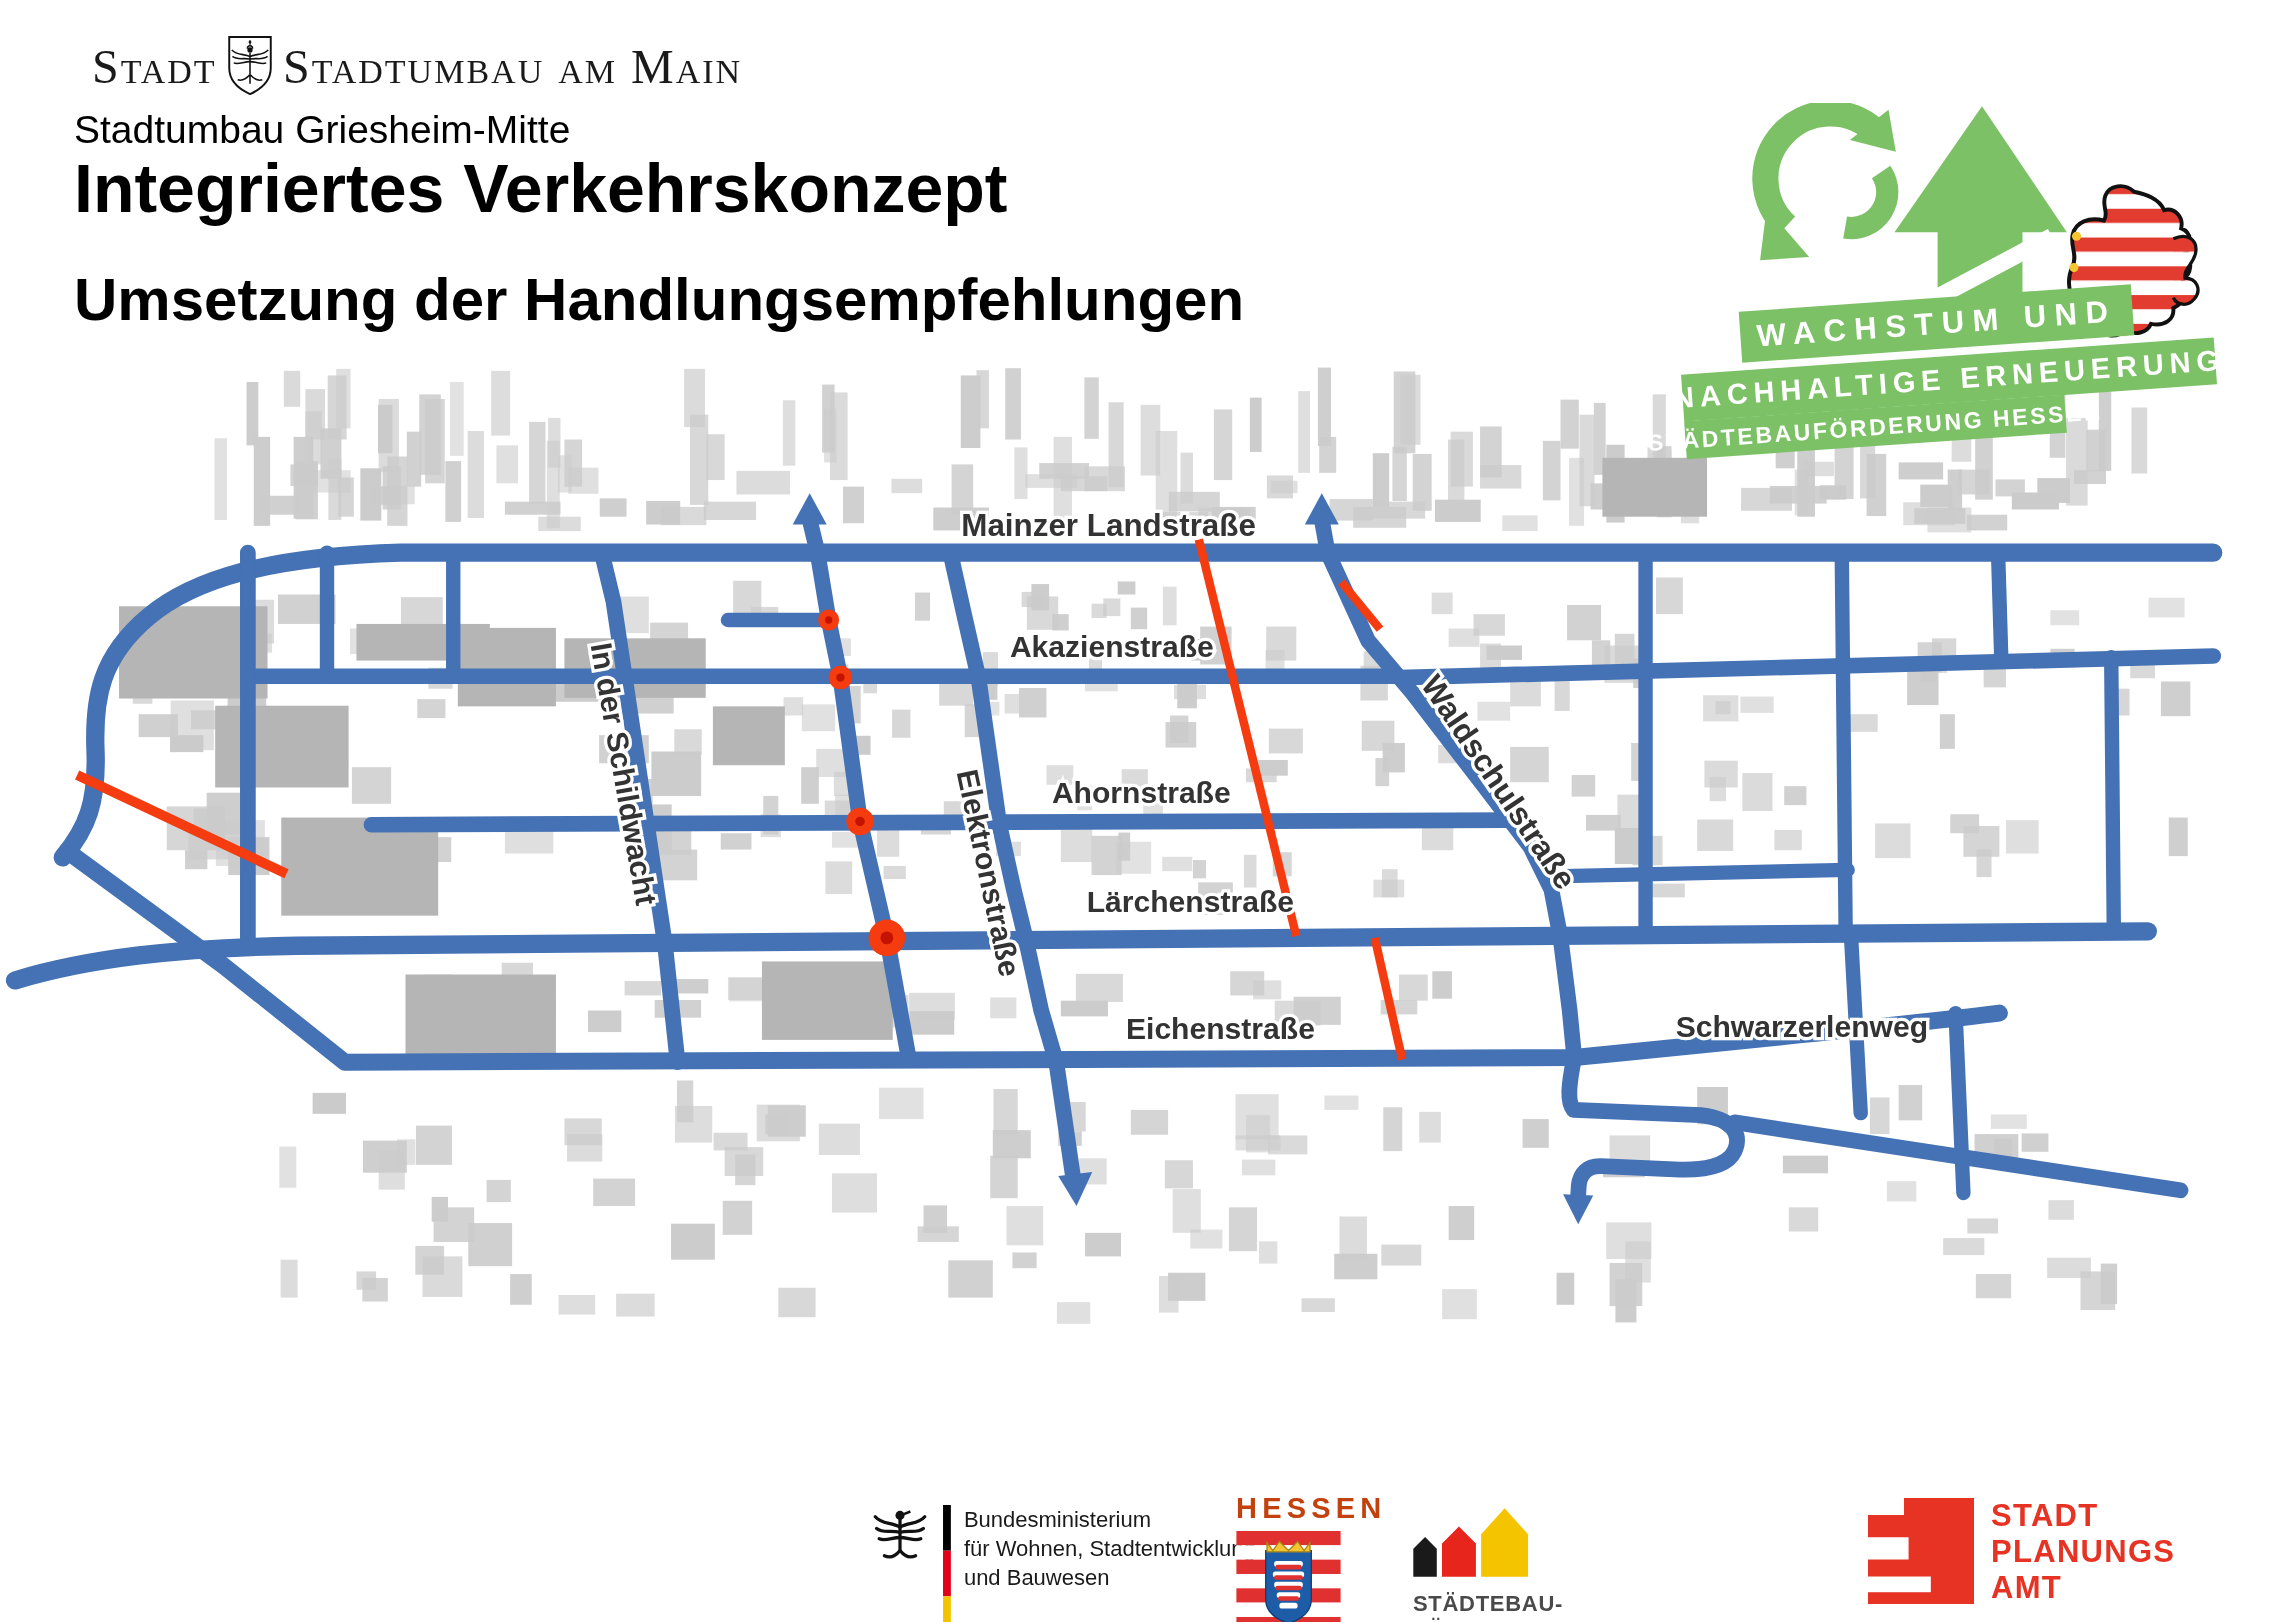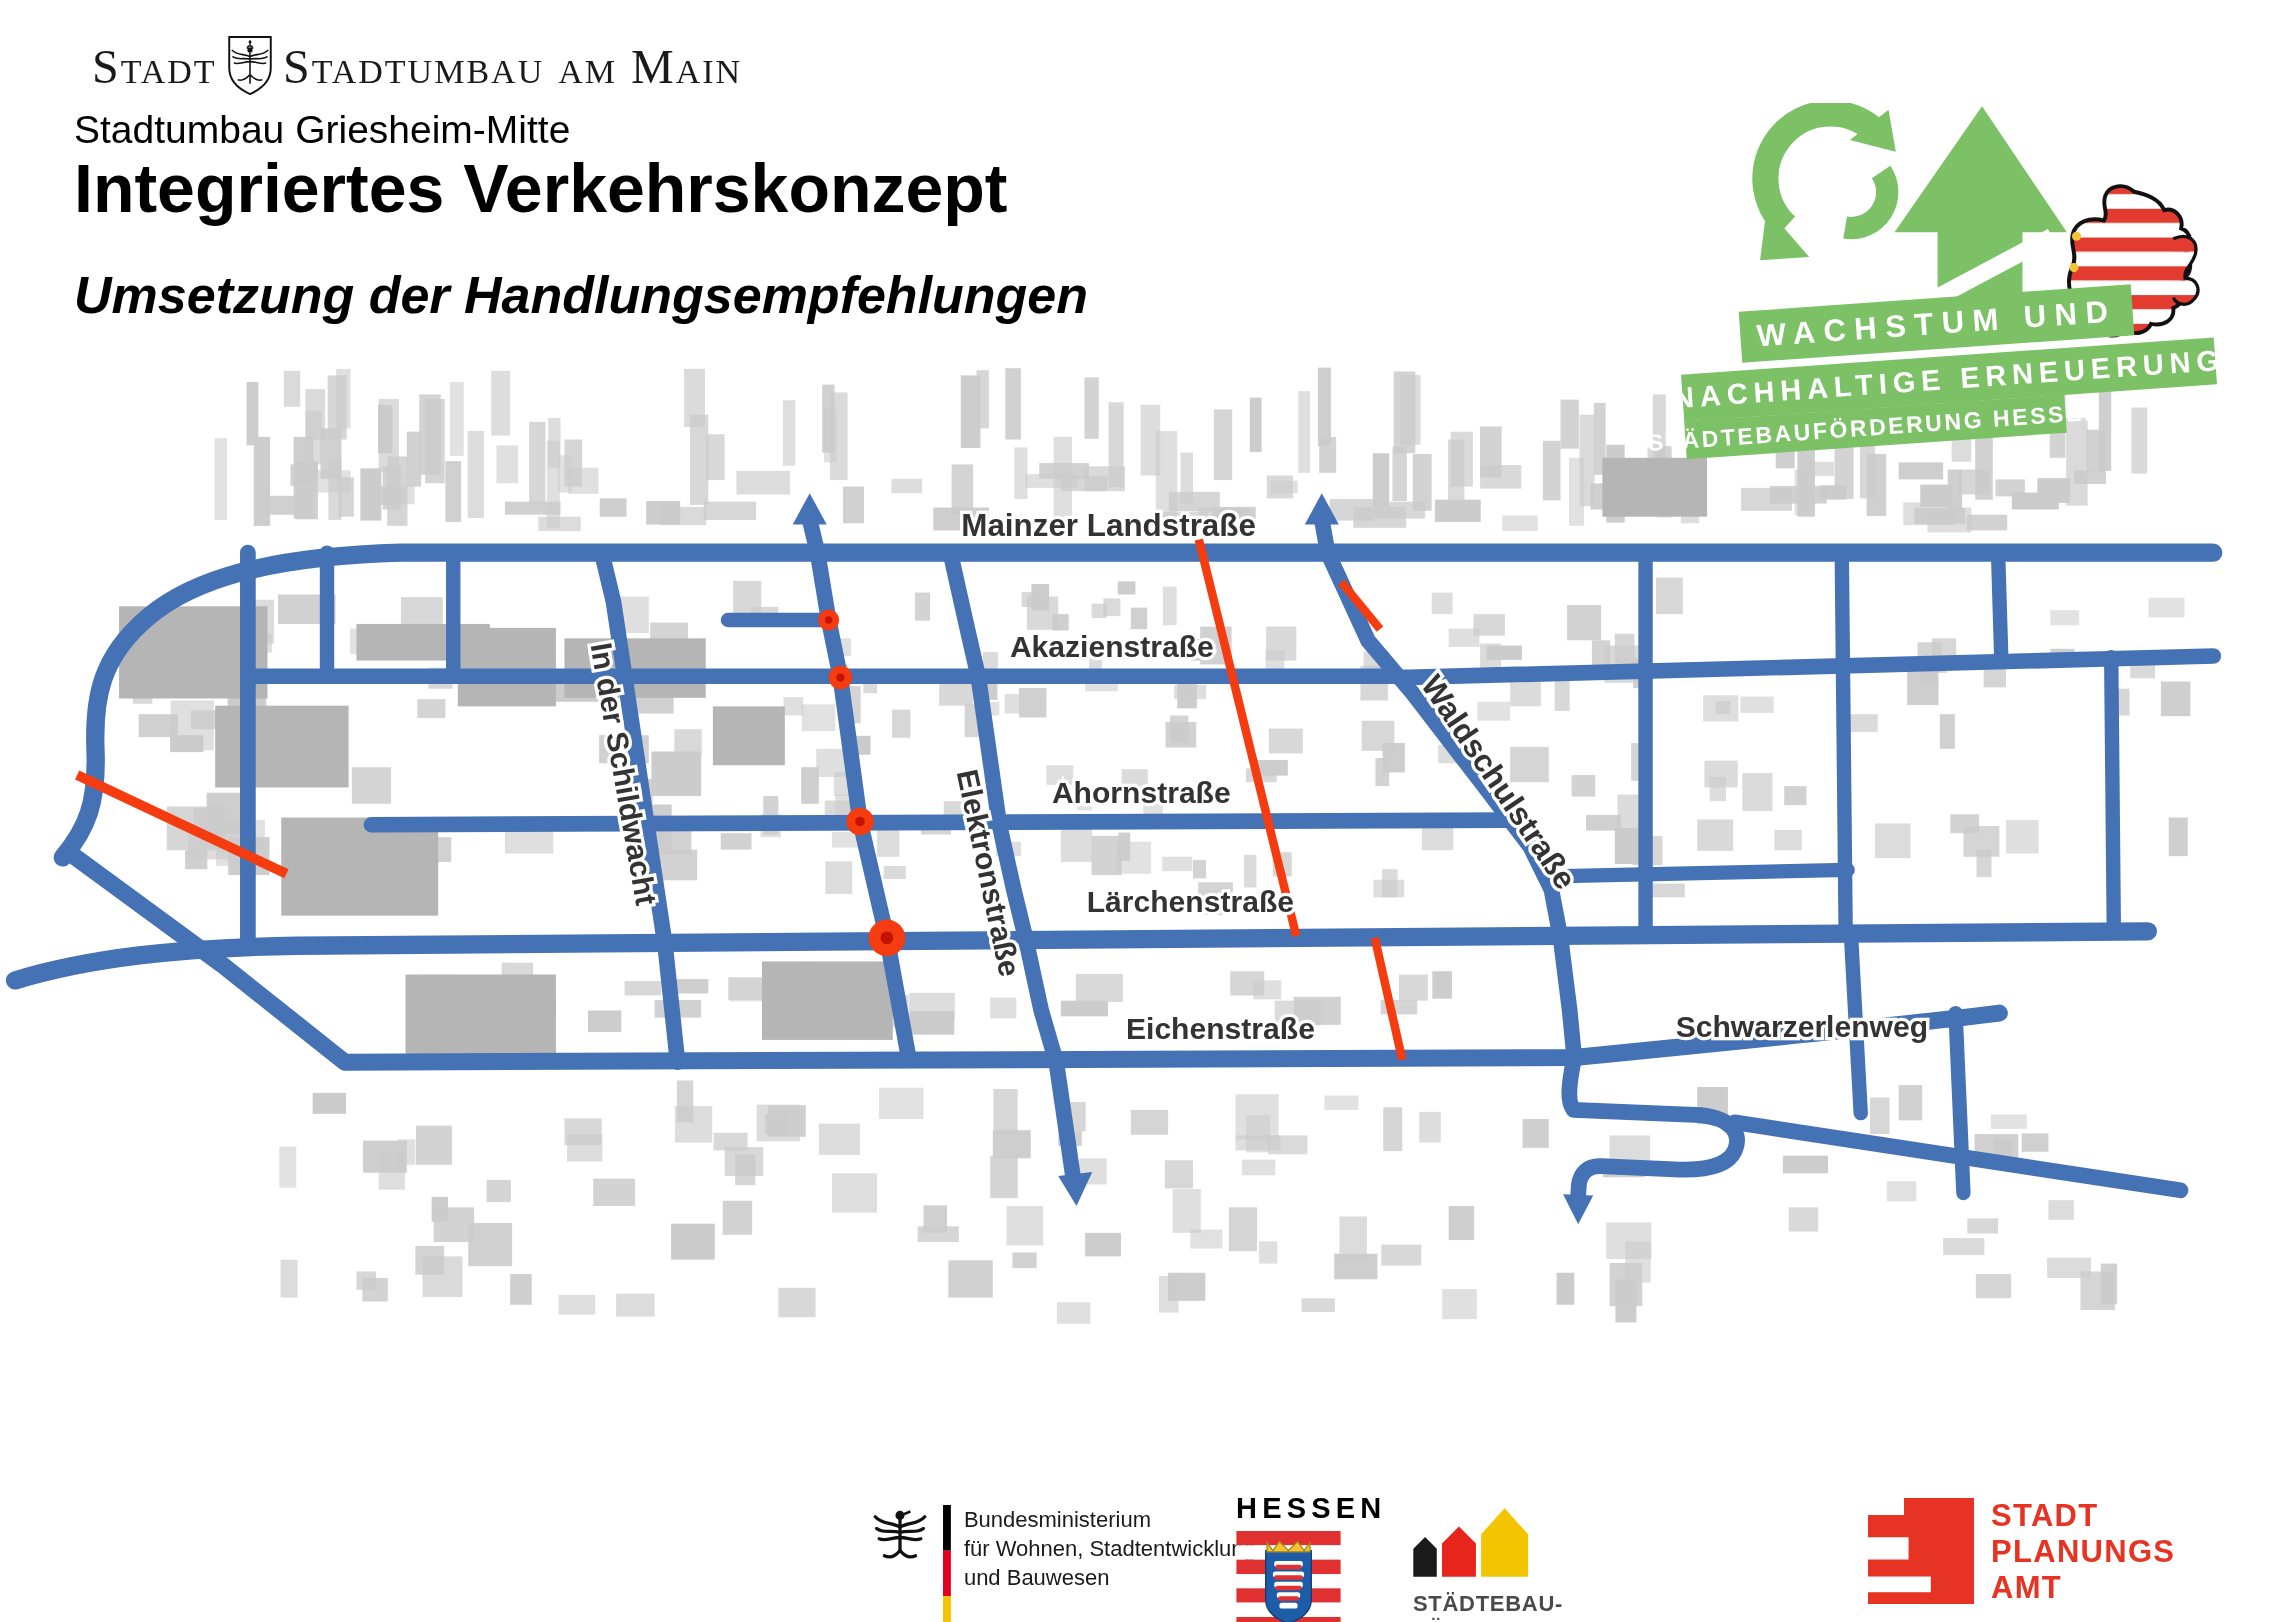--- a/index.html
+++ b/index.html
@@ -4,32 +4,32 @@
 <style>
   html,body{margin:0;padding:0;background:#fff;}
   body{width:2295px;height:1622px;position:relative;font-family:"Liberation Sans",sans-serif;overflow:hidden;}
   .abs{position:absolute;}
   
   #city-logo{left:92px;top:34px;display:flex;align-items:center;gap:9.2px;color:#1a1a1a;}
   #city-logo .w{font-family:"Liberation Serif",serif;font-variant:small-caps;font-size:48px;letter-spacing:2px;line-height:1;}
   #titles{left:74px;top:110px;color:#000;}
   #subtitle{font-size:39px;font-weight:normal;line-height:1.05;}
   #title{font-size:68px;font-weight:bold;line-height:1.1;}
-  #title2{font-size:52px;font-weight:bold;margin-top:41px;line-height:1.1;font-style:italic;}
+  #title2{font-size:60px;font-weight:bold;margin-top:41px;line-height:1.1;}
   
   .growth{width:543px;height:347px;}
   #growth-main{left:1678px;top:103px;z-index:5;}
   .banner{position:absolute;background:#7cc166;color:#fff;font-weight:bold;display:flex;align-items:center;justify-content:center;transform:rotate(-4deg);white-space:nowrap;}
   .b1{left:62px;top:195px;width:393px;height:51px;font-size:31px;letter-spacing:8.5px;}
   .b2{left:3.9px;top:253px;width:534px;height:47px;font-size:29px;letter-spacing:5.9px;}
   .b3{left:6.5px;top:305px;width:381px;height:38px;font-size:23px;letter-spacing:2.6px;}
   
   #footer{left:0;top:1485px;width:1916px;height:137px;}
   .flabel{color:#1a1a1a;font-size:22px;line-height:29px;}
-  #hessen-word{color:#000000;font-weight:bold;font-size:29px;letter-spacing:5.2px;}
+  #hessen-word{color:#c2410c;font-weight:bold;font-size:29px;letter-spacing:5.2px;}
   .stb-txt{color:#4a4a4a;font-weight:bold;font-size:22px;line-height:26px;letter-spacing:0.7px;}
   .spa-big{color:#e63323;font-weight:bold;font-size:31px;line-height:36px;letter-spacing:1.3px;}
   #growth-mini-slot{left:1562px;top:1499px;transform:scale(0.40);transform-origin:0 0;}
   svg text.street{font-family:"Liberation Sans",sans-serif;font-weight:bold;paint-order:stroke;stroke:#ffffff;stroke-width:10px;}
 </style>
 </head>
 <body>
 
 <svg id="map-svg" class="abs" style="left:0;top:0;" width="2295" height="1622" viewBox="0 0 3509 2480">
   <g id="g-buildings">

